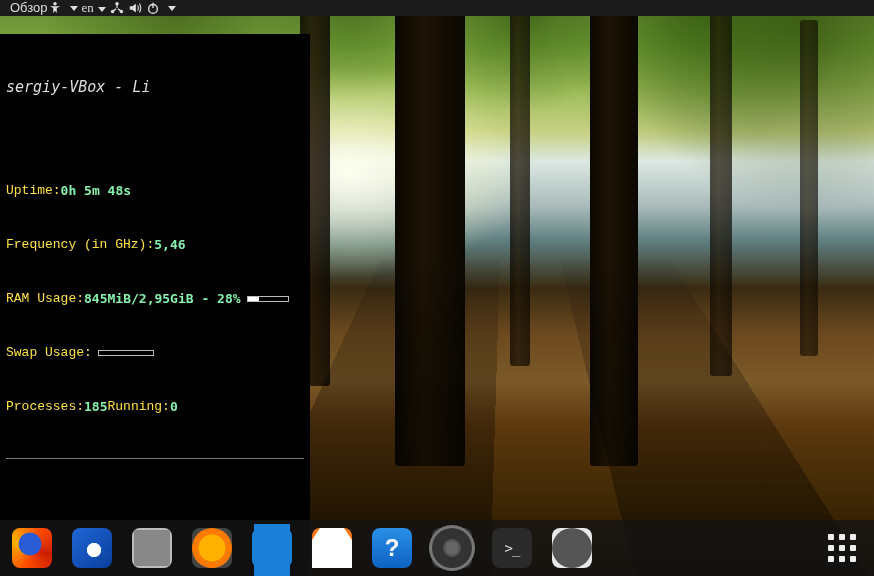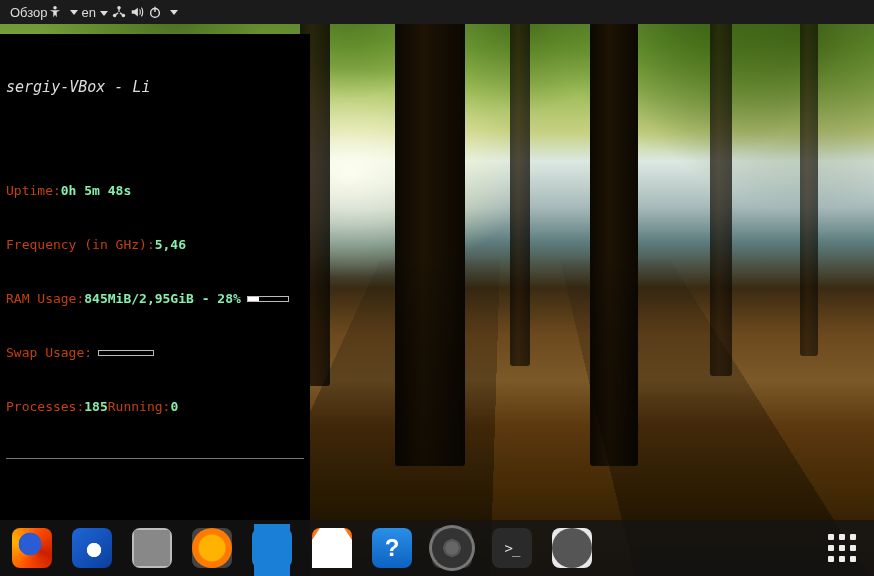--- a/index.html
+++ b/index.html
@@ -31,40 +31,40 @@
   .leaves { position:absolute; inset:0 0 60% 0; background:
      radial-gradient(circle at 80% 6%, rgba(40,80,10,.55), transparent 20%),
      radial-gradient(circle at 60% 4%, rgba(35,70,8,.55), transparent 18%),
      radial-gradient(circle at 92% 12%, rgba(30,55,5,.55), transparent 22%),
      radial-gradient(circle at 20% 8%, rgba(30,55,5,.4), transparent 18%),
      radial-gradient(circle at 40% 4%, rgba(35,70,8,.4), transparent 16%);
   }
 
   
   .topbar {
-    position:absolute; top:0; left:0; right:0; height:24px;
+    position:absolute; top:0; left:0; right:0; height:16px;
     background:#1b1b1b; color:#ddd; font-size:13px;
-    display:flex; align-items:center; padding:0 10px;
+    display:flex; padding:0 10px;
   }
   .topbar .left { flex:0 0 auto; }
   .topbar .center { flex:1; text-align:center; }
-  .topbar .right { flex:0 0 auto; display:flex; gap:4px; align-items:center; }
+  .topbar .right { flex:0 0 auto; display:flex; gap:4px; align-items:center;font-family:Liberation Serif, serif; }
   .topbar .right .ico { width:14px; height:14px; display:inline-flex; align-items:center; justify-content:center;}
   .tri-down { width:0;height:0;border-left:4px solid transparent;border-right:4px solid transparent;border-top:5px solid #ddd; display:inline-block; margin-left:4px; vertical-align:middle;}
 
   
   .conky {
     position:absolute; top:34px; left:0; width:310px;
     background:#000; color:#ddd;
     font: 13px/18px "DejaVu Sans Mono","Liberation Mono",monospace;
     padding:8px 6px 10px 6px;
     white-space:pre;
   }
   .conky .row { display:flex; align-items:center; }
-  .conky .label { color:#c2410c; }
+  .conky .label { color:#fde047;font-family:Liberation Mono, monospace; }
   .conky .val { color:#86efac; font-weight:bold; }
   .conky hr { border:none; border-top:1px solid #777; margin:6px 0; }
   .bar { display:inline-block; height:6px; border:1px solid #bbb; vertical-align:middle; margin-left:6px; position:relative; background:#000;}
   .bar .fill { position:absolute; left:0; top:0; bottom:0; background:#fff; }
 
   
   .dock {
     position:absolute; left:0; right:0; bottom:0; height:56px;
     background:rgba(20,20,20,0.78);
     display:flex; align-items:center; padding:0 12px; gap:20px;

